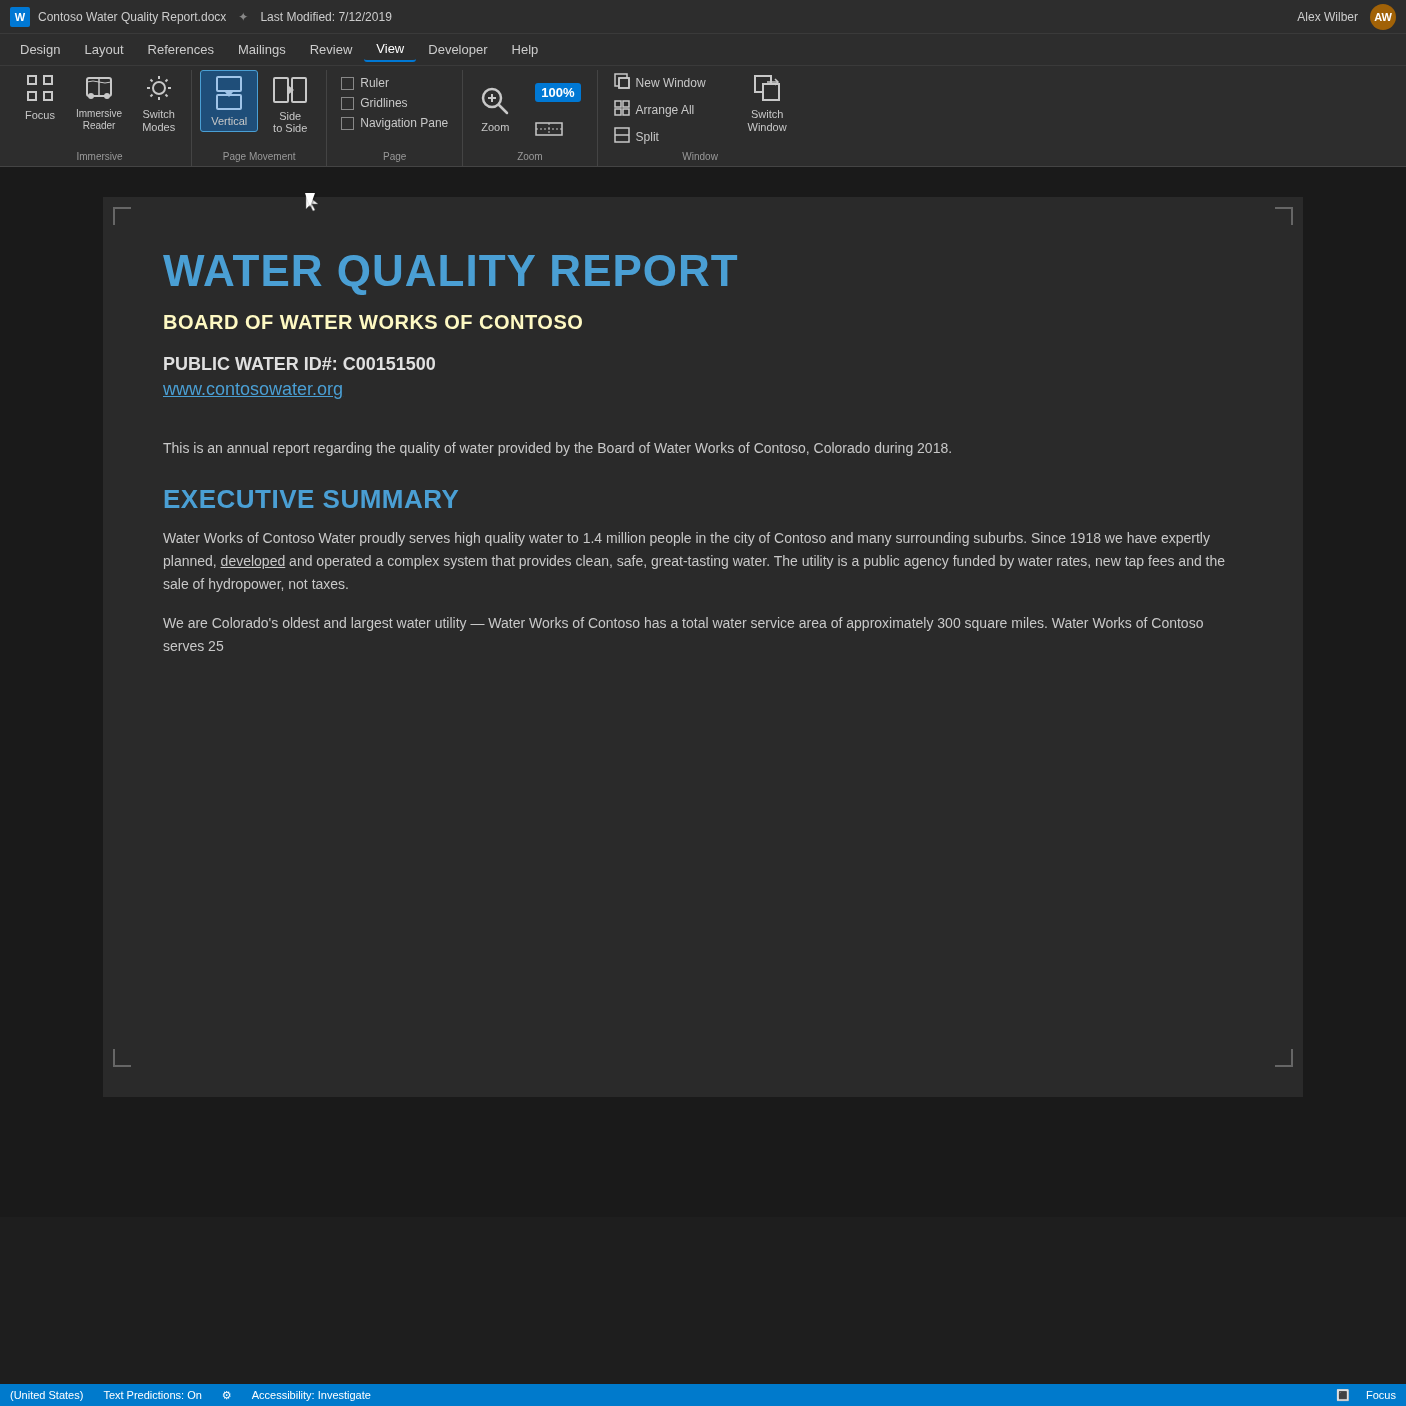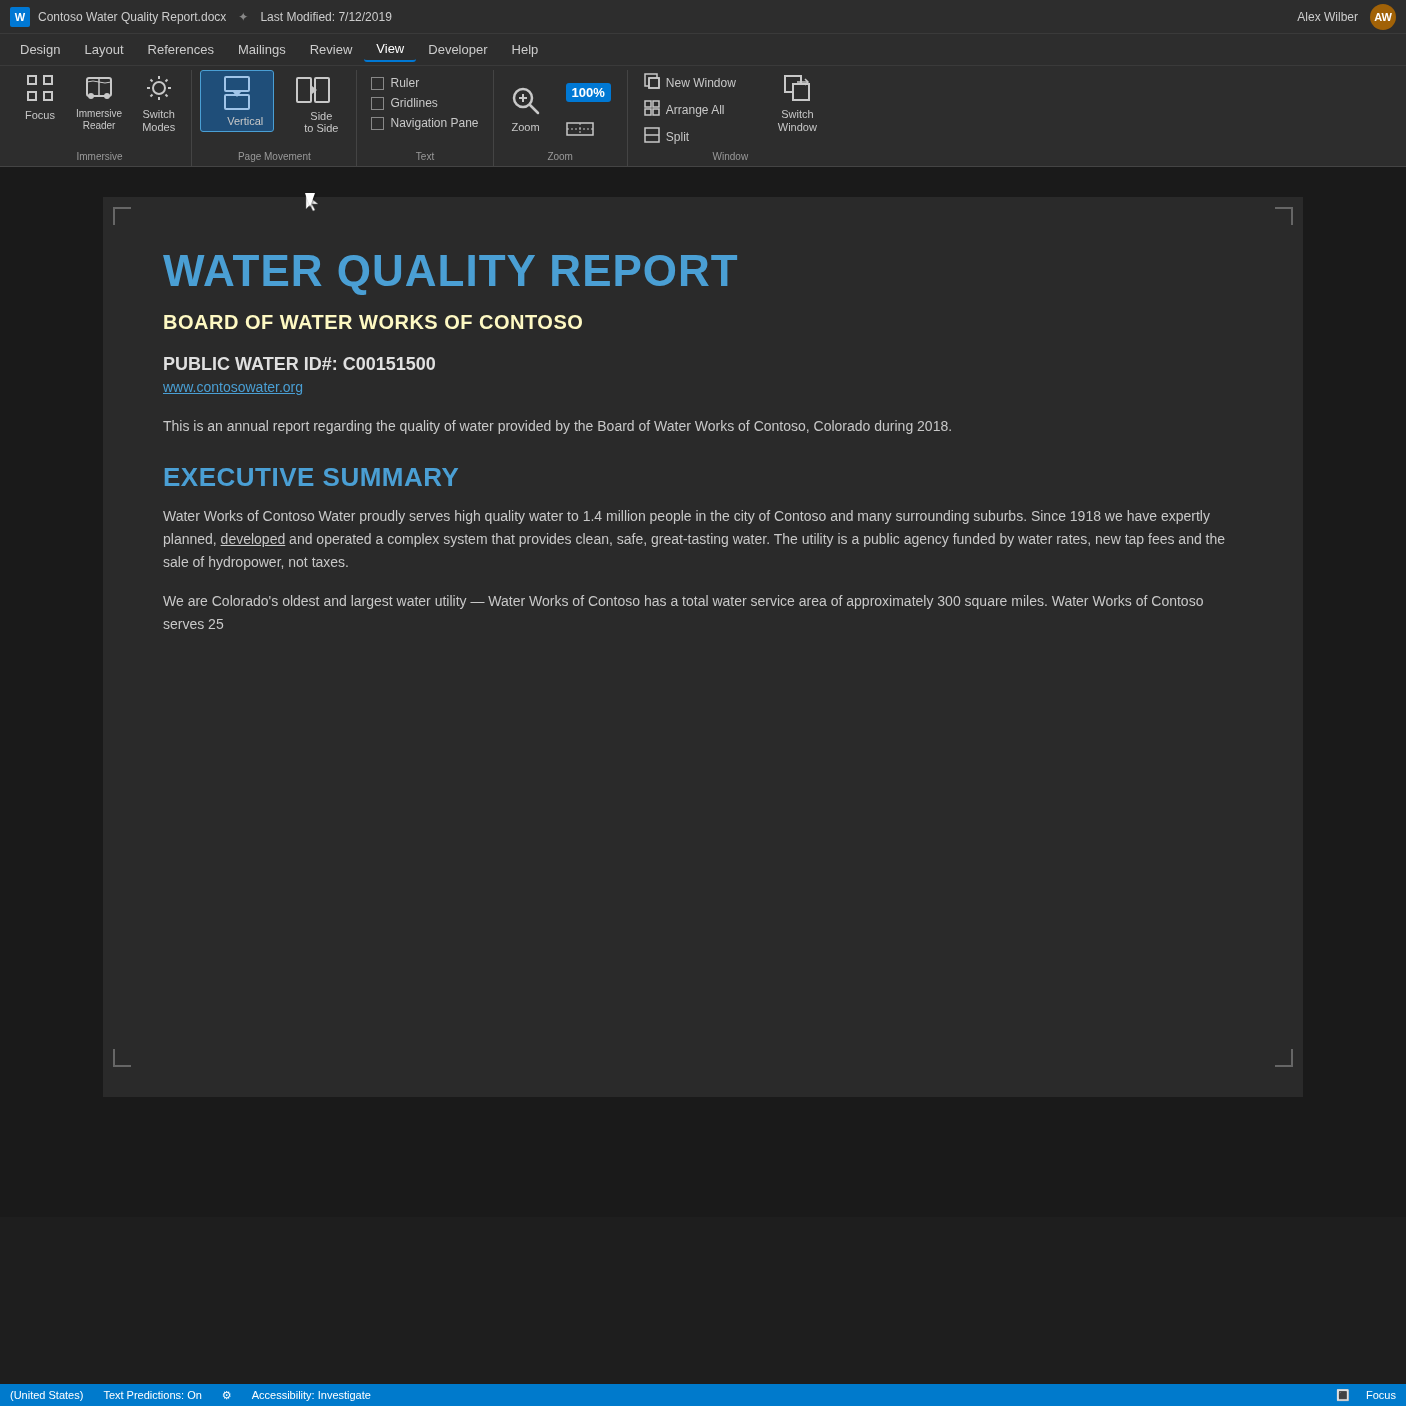--- a/index.html
+++ b/index.html
@@ -229,24 +229,24 @@
       letter-spacing: 0.5px;
     }
     .doc-address {
       font-size: 18px;
       font-weight: 700;
       color: #e0e0e0;
       margin-bottom: 4px;
     }
     .doc-link {
       color: #4a9fd4;
-      font-size: 14px;
+      font-size: 18px;
       text-decoration: underline;
       display: block;
-      margin-bottom: 20px;
+      margin-bottom: 37px;
     }
     .doc-para {
       font-size: 14px;
       color: #c8c8c8;
       line-height: 1.6;
       margin-bottom: 24px;
     }
     .doc-section-title {
       font-size: 26px;
       font-weight: 900;
@@ -318,21 +318,20 @@
     .pm-btn.active-btn { background: #1f4e79; border: 1px solid #4a9fd4; }
     .pm-icon {
       font-size: 26px;
       color: #c8c8c8;
       line-height: 1;
     }
     .pm-label {
       font-size: 11px;
       color: #c8c8c8;
       text-align: center;
-      margin-left: 16px;
     }
   </style>
 </head>
 <body>
 
 <div class="title-bar">
   <div class="title-bar-left">
     <div class="title-bar-icon">
       <span>W</span>
     </div>
@@ -451,21 +450,21 @@
           <div class="checkbox-item">
             <div class="checkbox-box"></div>
             <span class="checkbox-label">Gridlines</span>
           </div>
           <div class="checkbox-item">
             <div class="checkbox-box"></div>
             <span class="checkbox-label">Navigation Pane</span>
           </div>
         </div>
       </div>
-      <div class="ribbon-group-label">Text</div>
+      <div class="ribbon-group-label">Page</div>
     </div>
 
     <div class="ribbon-group">
       <div class="ribbon-group-items" style="gap:8px; align-items:center; padding: 4px 0;">
         <div class="zoom-btn">
           <div style="position:relative; width:32px; height:32px;">
             <svg width="32" height="32" viewBox="0 0 32 32" fill="none">
               <circle cx="13" cy="13" r="9" stroke="#c8c8c8" stroke-width="2.5" fill="none"></circle>
               <line x1="20" y1="20" x2="28" y2="28" stroke="#c8c8c8" stroke-width="2.5" stroke-linecap="round"></line>
               <line x1="9" y1="13" x2="17" y2="13" stroke="#c8c8c8" stroke-width="2"></line>

